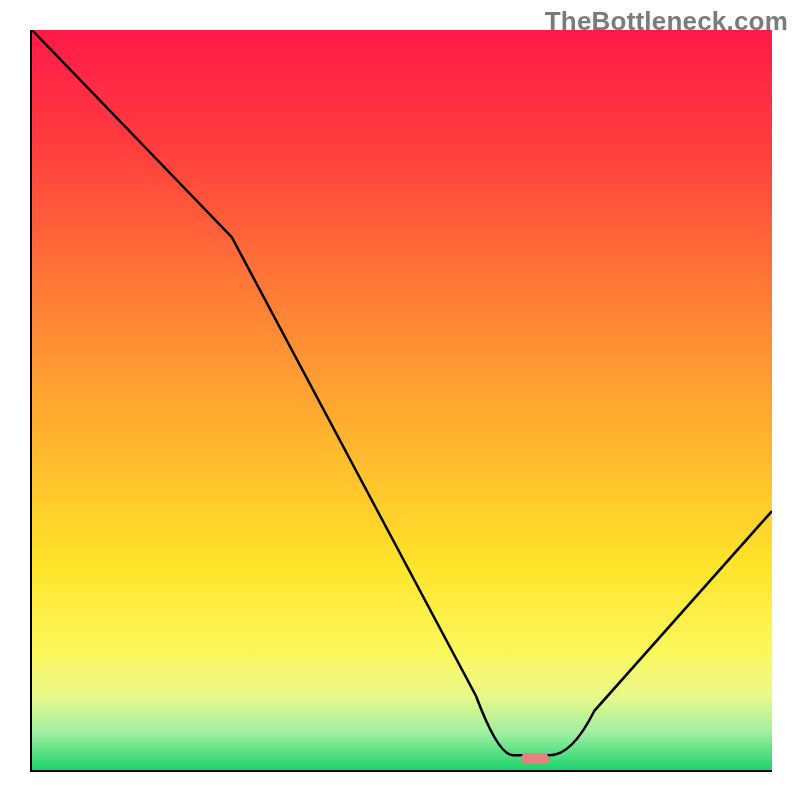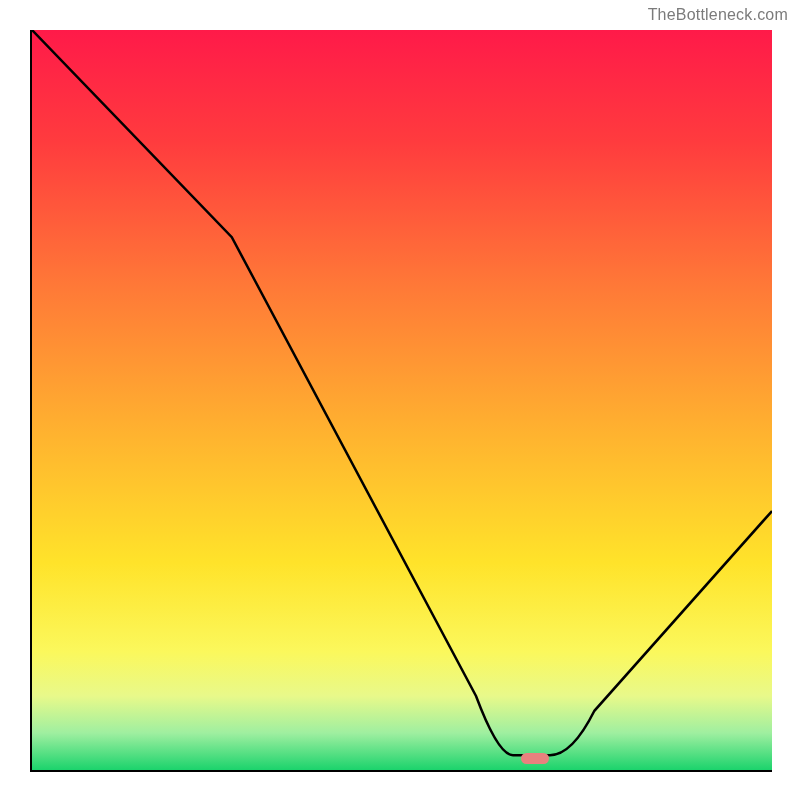--- a/index.html
+++ b/index.html
@@ -13,22 +13,22 @@
   .container {
     position: relative;
     width: 800px;
     height: 800px;
   }
   .watermark {
     position: absolute;
     top: 6px;
     right: 12px;
     color: #7b7b7b;
-    font-size: 16px;
-    font-weight: 400;
+    font-size: 26px;
+    font-weight: 700;
     letter-spacing: 0.2px;
     z-index: 10;
   }
   .plot-area {
     position: absolute;
     left: 30px;
     top: 30px;
     width: 740px;
     height: 740px;
     border-left: 2px solid #000;

